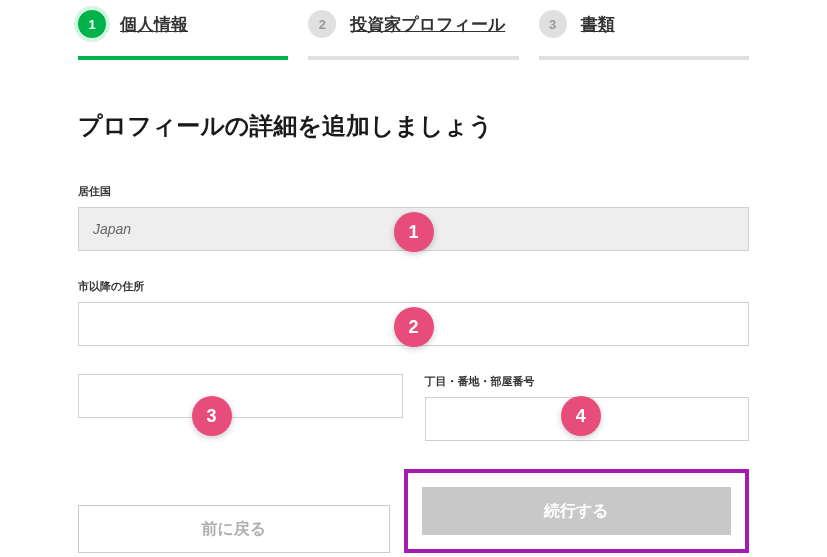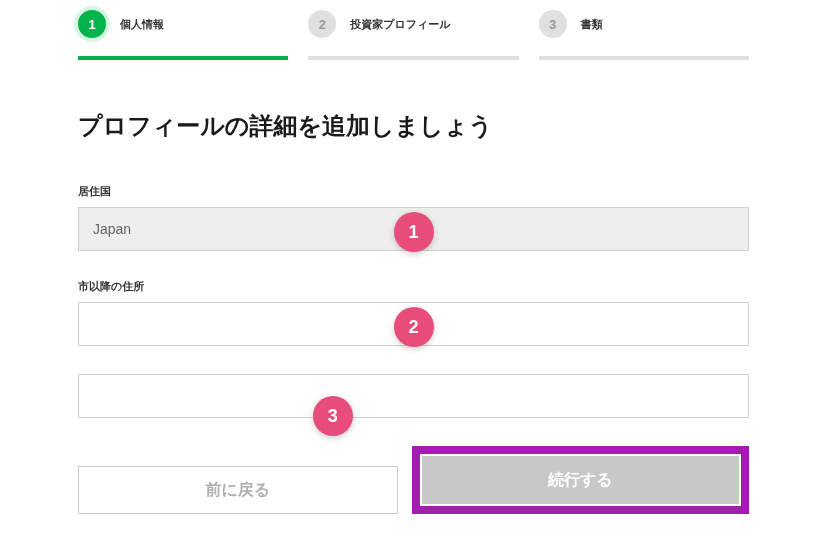--- a/index.html
+++ b/index.html
@@ -37,23 +37,24 @@
       background: #00b34a;
       border: 2px solid #00b34a;
       color: #fff;
       box-shadow: 0 0 0 4px #d4f5e0;
     }
     .step-circle.inactive {
       background: #e0e0e0;
       color: #999;
     }
     .step-label {
-      font-size: 11px;
+      font-size: 17px;
       color: #333;
       font-weight: bold;
+      text-decoration: underline;
     }
     .step-progress {
       display: flex;
       gap: 20px;
       margin-top: 18px;
     }
     .step-bar {
       flex: 1;
       height: 4px;
     }
@@ -84,20 +85,21 @@
       width: 100%;
       height: 44px;
       border: 1px solid #d0d0d0;
       padding: 0 14px;
       font-size: 14px;
       background: #fff;
     }
     .field-input.readonly {
       background: #eeeeee;
       color: #666;
+      font-style: italic;
     }
     .field-row {
       display: flex;
       gap: 22px;
       margin-bottom: 28px;
     }
     .field-col {
       flex: 1;
       position: relative;
     }
@@ -119,22 +121,22 @@
       border: 1px solid #ccc;
       color: #b0b0b0;
     }
     .btn-continue {
       background: #c8c8c8;
       color: #fff;
       position: relative;
     }
     .btn-continue-wrap {
       flex: 1;
-      border: 8px solid #a21caf;
-      padding: 2px;
+      border: 4px solid #a21caf;
+      padding: 14px;
       display: flex;
     }
     .btn-continue-wrap .btn { flex: 1; }
     
     .badge {
       position: absolute;
       width: 40px;
       height: 40px;
       border-radius: 50%;
       background: #e74c7b;
@@ -185,20 +187,25 @@
       <label class="field-label">市以降の住所</label>
       <input class="field-input" value="" style="">
       <div class="badge" style="left:50%;top:28px;transform:translateX(-50%);">2</div>
     </div>
 
     <div class="field-row">
       <div class="field-col">
         <input class="field-input" value="" style="">
         <div class="badge" style="left:35%;top:22px;">3</div>
       </div>
+      <div class="field-col">
+        <label class="field-label">丁目・番地・部屋番号</label>
+        <input class="field-input" value="" style="">
+        <div class="badge" style="left:42%;top:22px;">4</div>
+      </div>
     </div>
 
     <div class="buttons">
       <button class="btn btn-back">前に戻る</button>
       <div class="btn-continue-wrap">
         <button class="btn btn-continue">続行する</button>
       </div>
     </div>
   </div>
 </div>

